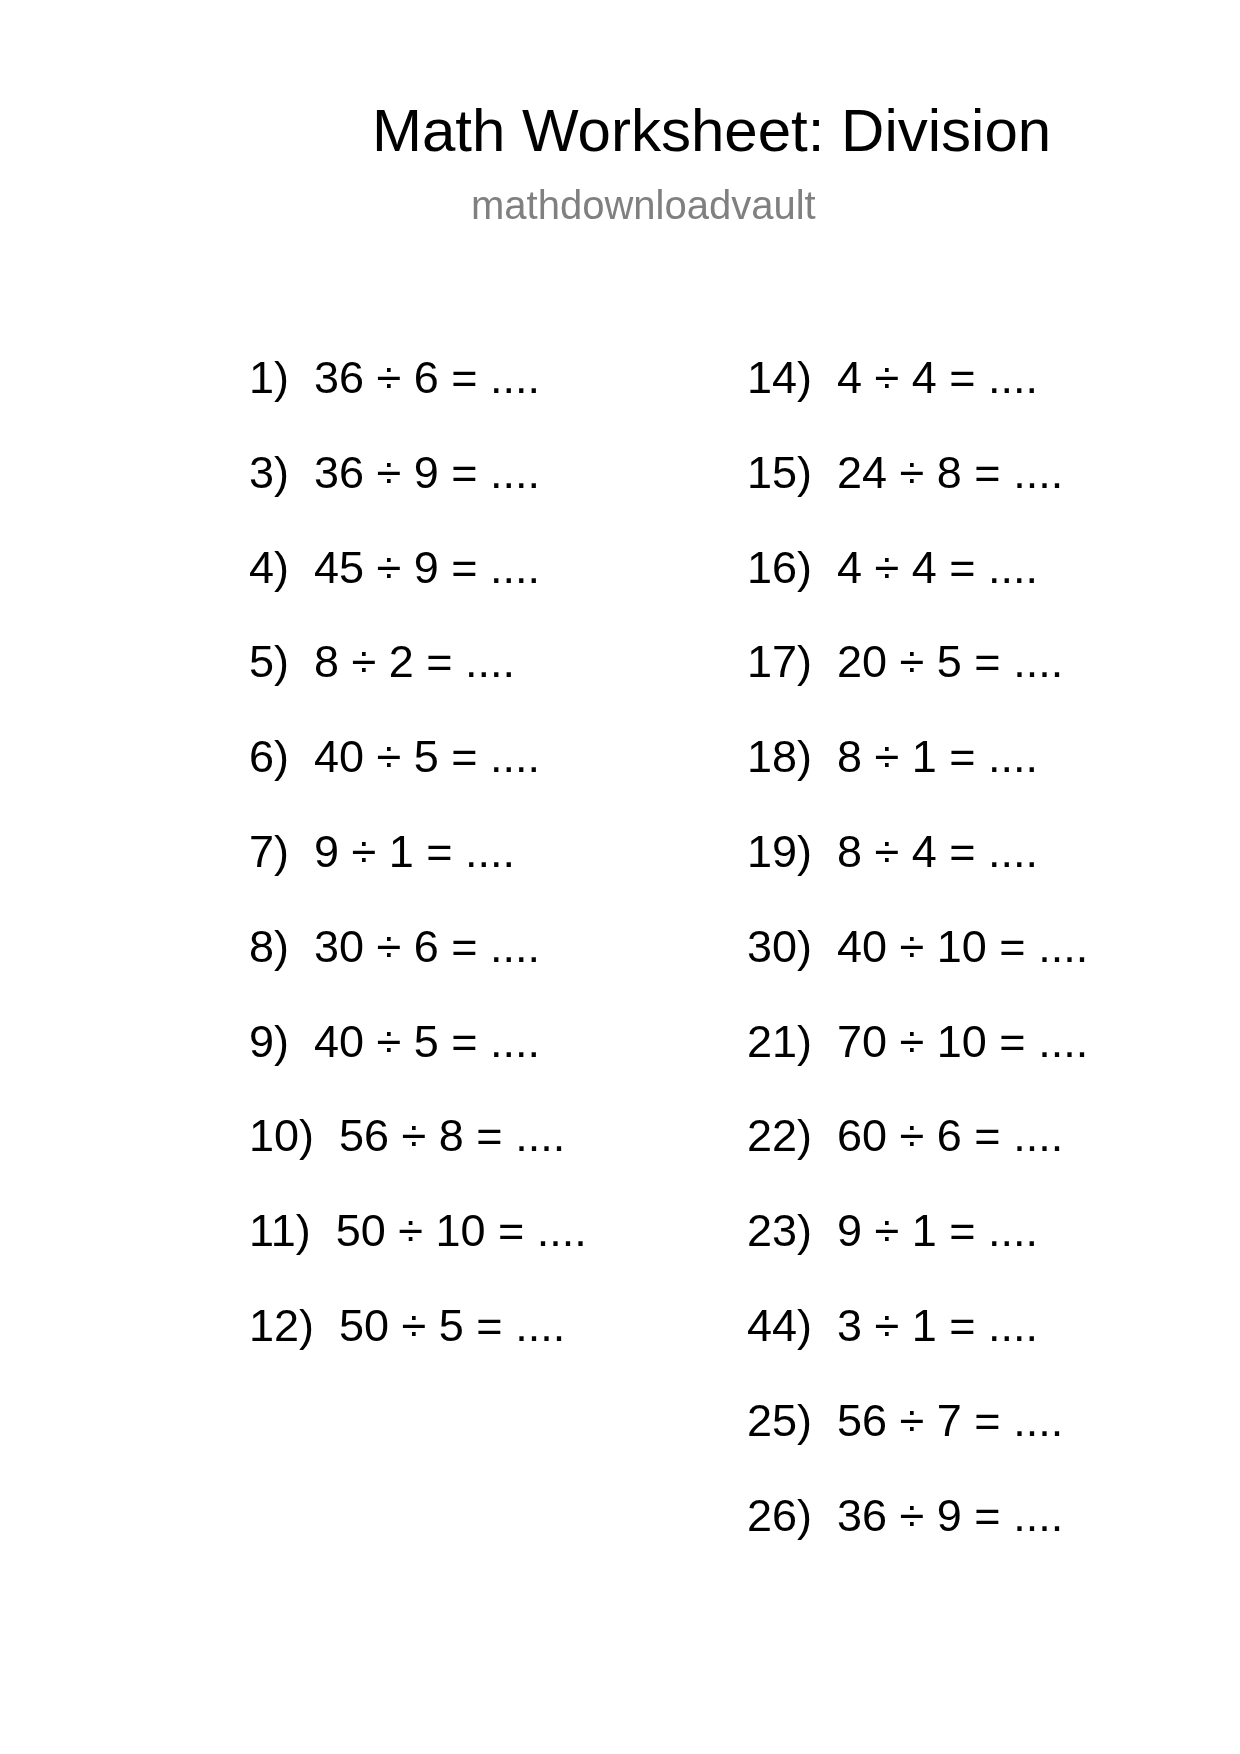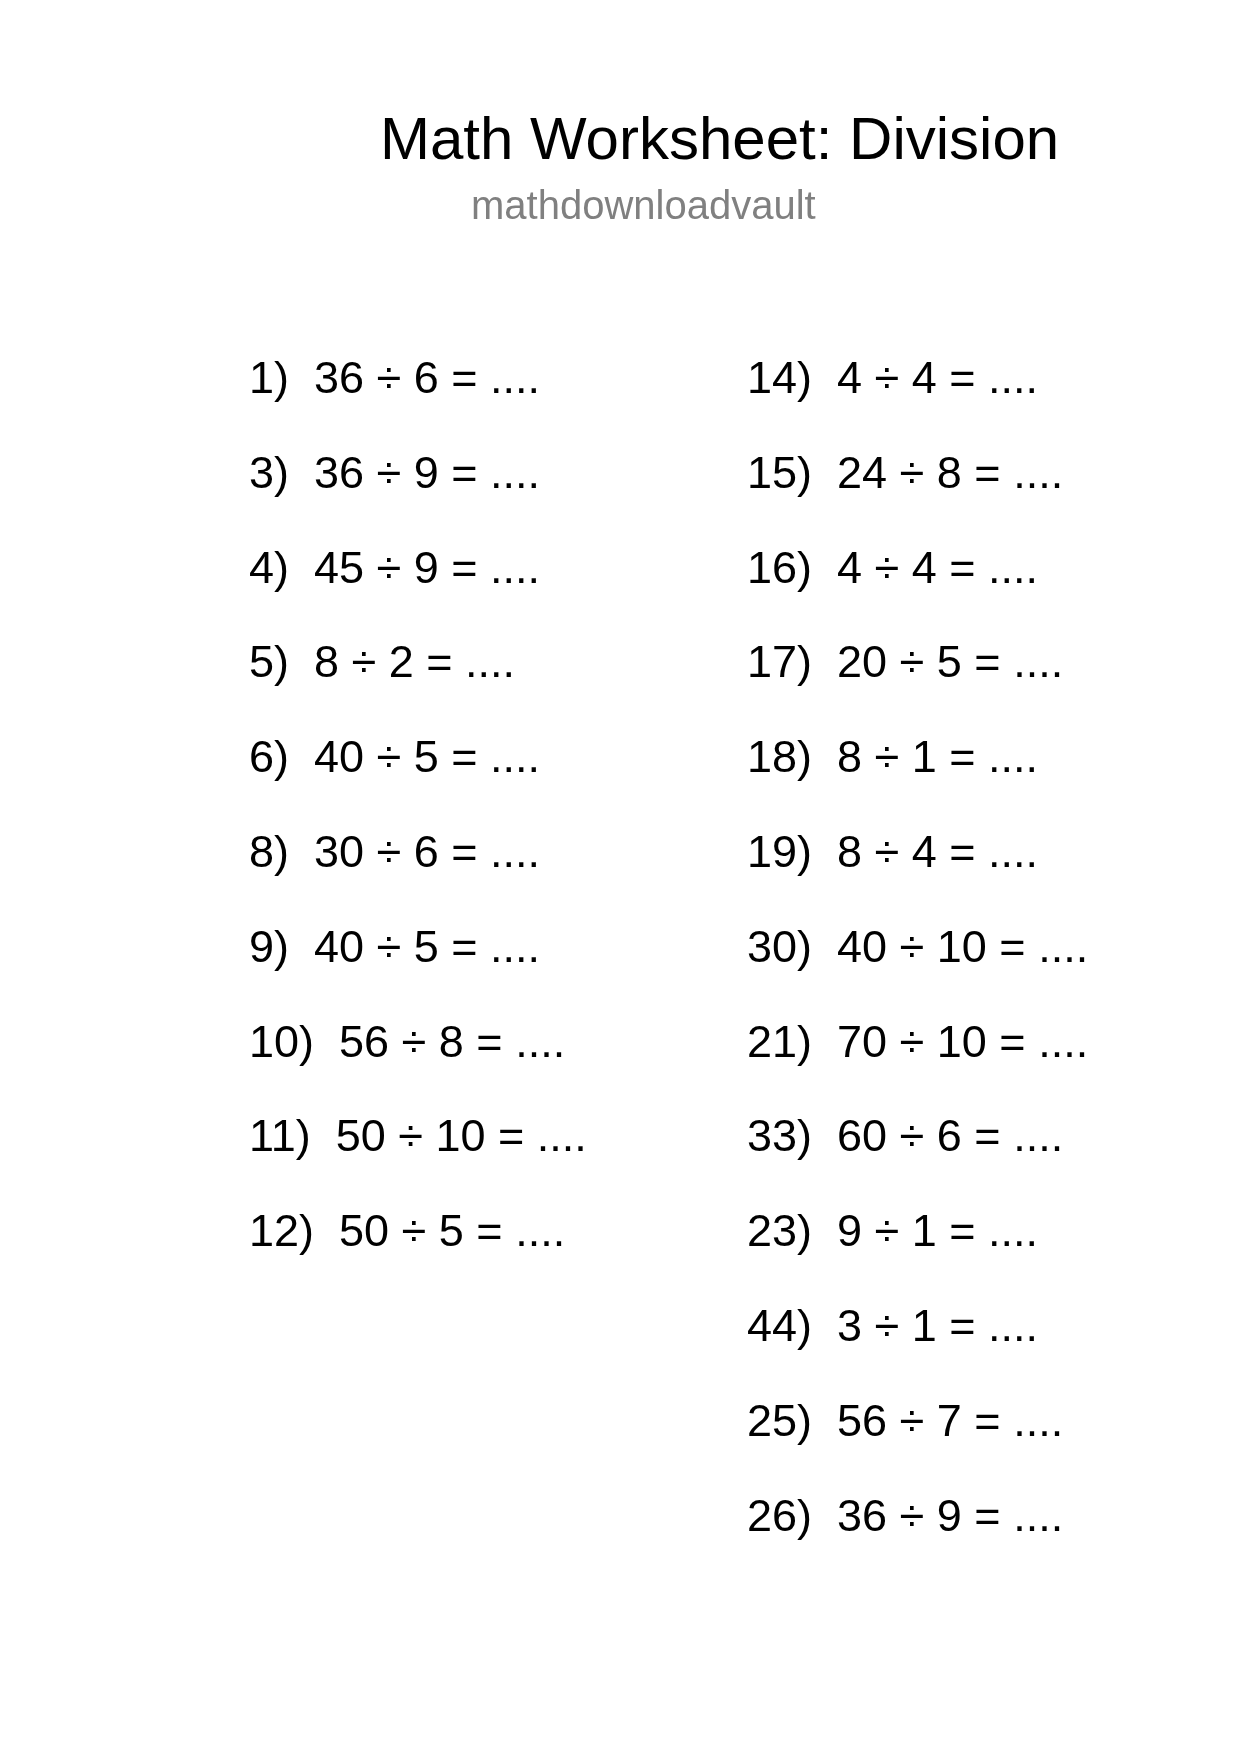--- a/index.html
+++ b/index.html
@@ -15,21 +15,21 @@
       font-family: "Liberation Sans", sans-serif;
       color: #000000;
     }
     .title {
       position: absolute;
       left: 372px;
       top: 96px;
       font-size: 60px;
       line-height: 70px;
       white-space: nowrap;
-      margin: 8px;
+      margin: 0;
       font-weight: normal;
     }
     .subtitle {
       position: absolute;
       left: 471px;
       top: 180px;
       font-size: 40px;
       line-height: 50px;
       color: #808080;
       white-space: nowrap;
@@ -58,34 +58,35 @@
 
 <h1 class="title">Math Worksheet: Division</h1>
 <div class="subtitle">mathdownloadvault</div>
 
 <ol class="column col-left">
   <li class="problem"><span class="num">1)</span>  <span class="expr">36 ÷ 6 = ....</span></li>
   <li class="problem"><span class="num">3)</span>  <span class="expr">36 ÷ 9 = ....</span></li>
   <li class="problem"><span class="num">4)</span>  <span class="expr">45 ÷ 9 = ....</span></li>
   <li class="problem"><span class="num">5)</span>  <span class="expr">8 ÷ 2 = ....</span></li>
   <li class="problem"><span class="num">6)</span>  <span class="expr">40 ÷ 5 = ....</span></li>
+  <li class="problem"><span class="num">7)</span>  <span class="expr">9 ÷ 1 = ....</span></li>
   <li class="problem"><span class="num">8)</span>  <span class="expr">30 ÷ 6 = ....</span></li>
   <li class="problem"><span class="num">9)</span>  <span class="expr">40 ÷ 5 = ....</span></li>
   <li class="problem"><span class="num">10)</span>  <span class="expr">56 ÷ 8 = ....</span></li>
   <li class="problem"><span class="num">11)</span>  <span class="expr">50 ÷ 10 = ....</span></li>
   <li class="problem"><span class="num">12)</span>  <span class="expr">50 ÷ 5 = ....</span></li>
 </ol>
 
 <ol class="column col-right">
   <li class="problem"><span class="num">14)</span>  <span class="expr">4 ÷ 4 = ....</span></li>
   <li class="problem"><span class="num">15)</span>  <span class="expr">24 ÷ 8 = ....</span></li>
   <li class="problem"><span class="num">16)</span>  <span class="expr">4 ÷ 4 = ....</span></li>
   <li class="problem"><span class="num">17)</span>  <span class="expr">20 ÷ 5 = ....</span></li>
   <li class="problem"><span class="num">18)</span>  <span class="expr">8 ÷ 1 = ....</span></li>
   <li class="problem"><span class="num">19)</span>  <span class="expr">8 ÷ 4 = ....</span></li>
   <li class="problem"><span class="num">30)</span>  <span class="expr">40 ÷ 10 = ....</span></li>
   <li class="problem"><span class="num">21)</span>  <span class="expr">70 ÷ 10 = ....</span></li>
-  <li class="problem"><span class="num">33)</span>  <span class="expr">60 ÷ 6 = ....</span></li>
+  <li class="problem"><span class="num">22)</span>  <span class="expr">60 ÷ 6 = ....</span></li>
   <li class="problem"><span class="num">23)</span>  <span class="expr">9 ÷ 1 = ....</span></li>
   <li class="problem"><span class="num">44)</span>  <span class="expr">3 ÷ 1 = ....</span></li>
   <li class="problem"><span class="num">25)</span>  <span class="expr">56 ÷ 7 = ....</span></li>
   <li class="problem"><span class="num">26)</span>  <span class="expr">36 ÷ 9 = ....</span></li>
 </ol>
 
 </body></html>

